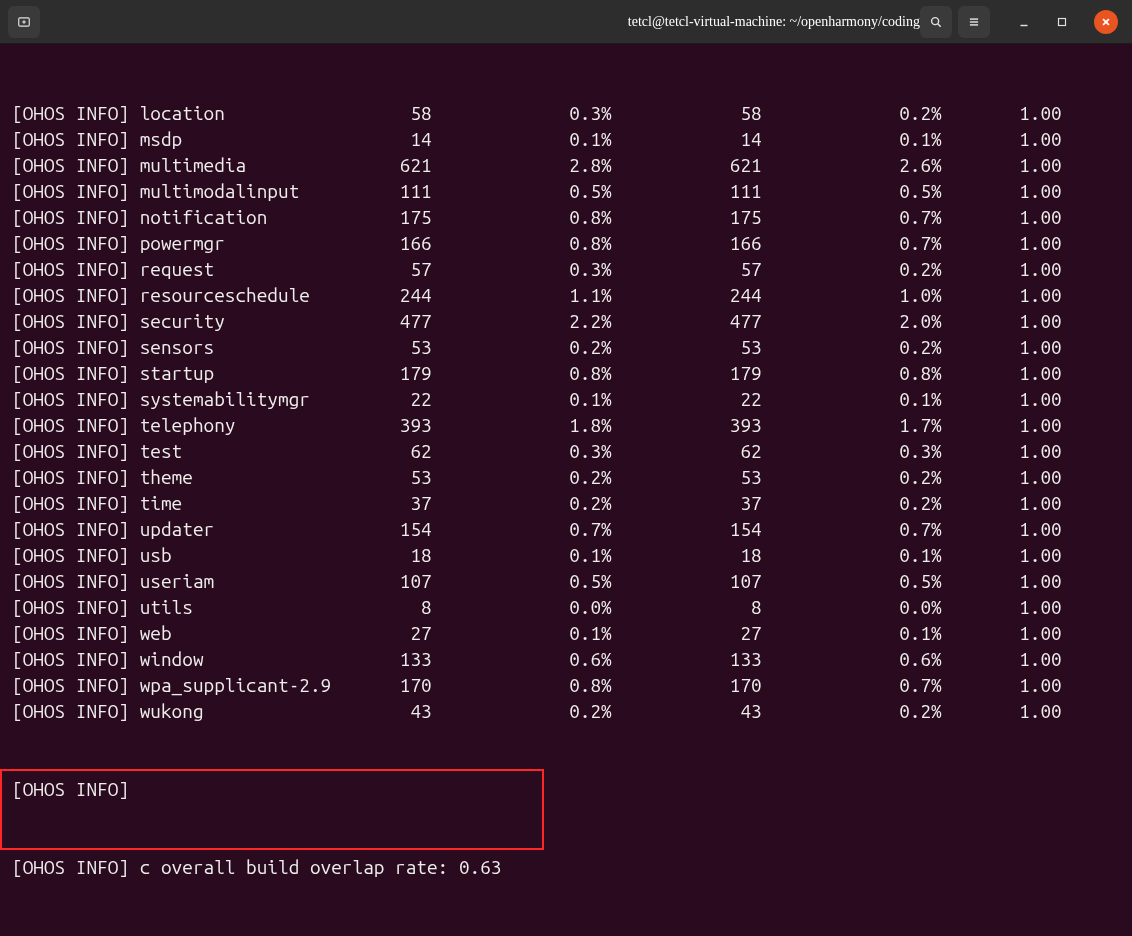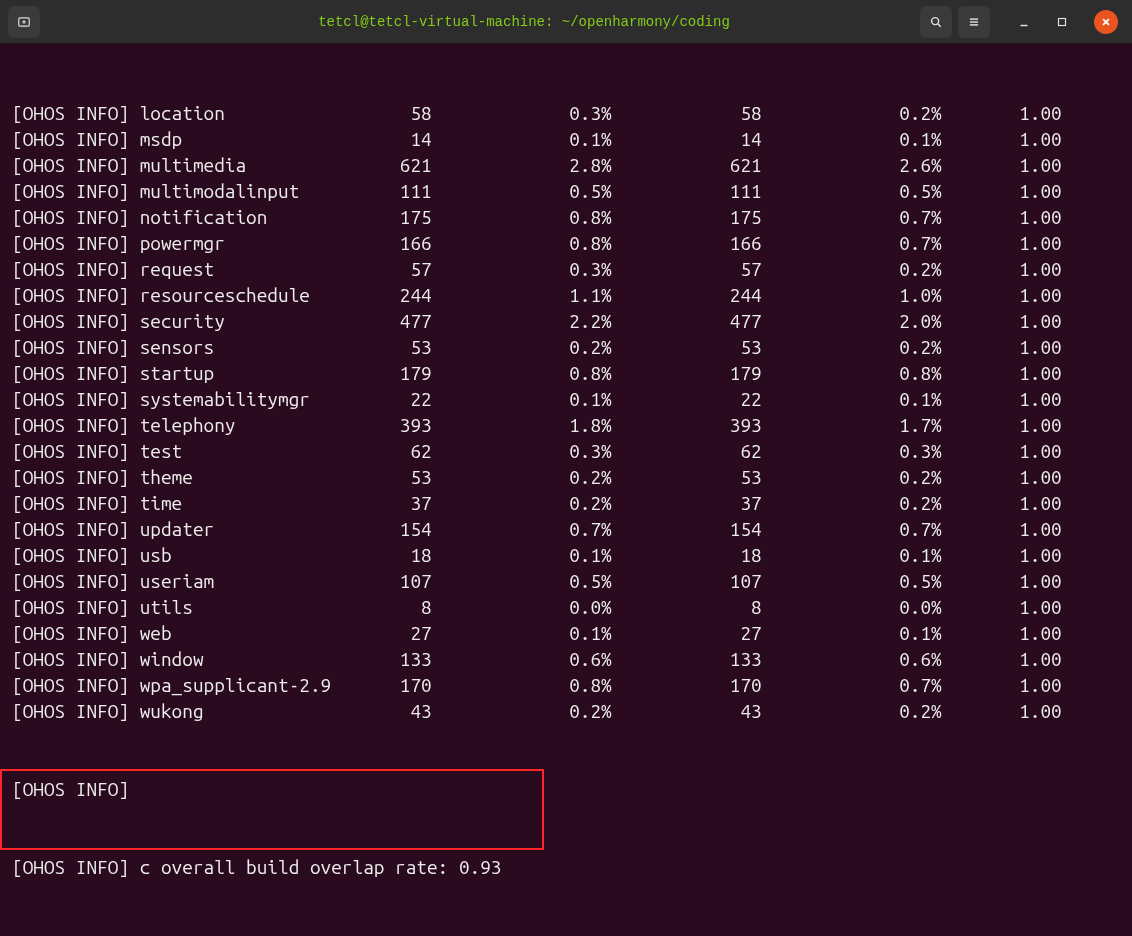--- a/index.html
+++ b/index.html
@@ -22,23 +22,23 @@
       padding: 0 8px;
       border-bottom: 1px solid #1a1a1a;
     }
     .titlebar-left {
       display: flex;
       align-items: center;
       width: 120px;
     }
     .titlebar-center {
       flex: 1;
-      text-align: center;
-      color: #84cc16;
-      font-family: Liberation Mono, monospace;
+      text-align: right;
+      color: #ffffff;
+      font-family: Liberation Serif, serif;
       font-size: 14px;
       font-weight: 500;
     }
     .titlebar-right {
       display: flex;
       align-items: center;
       gap: 6px;
     }
     .icon-button {
       width: 32px;
@@ -142,21 +142,21 @@
         <line x1="7" y1="7" x2="17" y2="17"></line>
         <line x1="17" y1="7" x2="7" y2="17"></line>
       </svg>
     </div>
   </div>
 </div>
 
 <div class="terminal">
   <div id="rows-container"><div class="row"><span class="prefix">[OHOS INFO]</span> <span class="colname">location</span><span class="num1">58</span><span class="num2">0.3%</span><span class="num3">58</span><span class="num4">0.2%</span><span class="num5">1.00</span></div><div class="row"><span class="prefix">[OHOS INFO]</span> <span class="colname">msdp</span><span class="num1">14</span><span class="num2">0.1%</span><span class="num3">14</span><span class="num4">0.1%</span><span class="num5">1.00</span></div><div class="row"><span class="prefix">[OHOS INFO]</span> <span class="colname">multimedia</span><span class="num1">621</span><span class="num2">2.8%</span><span class="num3">621</span><span class="num4">2.6%</span><span class="num5">1.00</span></div><div class="row"><span class="prefix">[OHOS INFO]</span> <span class="colname">multimodalinput</span><span class="num1">111</span><span class="num2">0.5%</span><span class="num3">111</span><span class="num4">0.5%</span><span class="num5">1.00</span></div><div class="row"><span class="prefix">[OHOS INFO]</span> <span class="colname">notification</span><span class="num1">175</span><span class="num2">0.8%</span><span class="num3">175</span><span class="num4">0.7%</span><span class="num5">1.00</span></div><div class="row"><span class="prefix">[OHOS INFO]</span> <span class="colname">powermgr</span><span class="num1">166</span><span class="num2">0.8%</span><span class="num3">166</span><span class="num4">0.7%</span><span class="num5">1.00</span></div><div class="row"><span class="prefix">[OHOS INFO]</span> <span class="colname">request</span><span class="num1">57</span><span class="num2">0.3%</span><span class="num3">57</span><span class="num4">0.2%</span><span class="num5">1.00</span></div><div class="row"><span class="prefix">[OHOS INFO]</span> <span class="colname">resourceschedule</span><span class="num1">244</span><span class="num2">1.1%</span><span class="num3">244</span><span class="num4">1.0%</span><span class="num5">1.00</span></div><div class="row"><span class="prefix">[OHOS INFO]</span> <span class="colname">security</span><span class="num1">477</span><span class="num2">2.2%</span><span class="num3">477</span><span class="num4">2.0%</span><span class="num5">1.00</span></div><div class="row"><span class="prefix">[OHOS INFO]</span> <span class="colname">sensors</span><span class="num1">53</span><span class="num2">0.2%</span><span class="num3">53</span><span class="num4">0.2%</span><span class="num5">1.00</span></div><div class="row"><span class="prefix">[OHOS INFO]</span> <span class="colname">startup</span><span class="num1">179</span><span class="num2">0.8%</span><span class="num3">179</span><span class="num4">0.8%</span><span class="num5">1.00</span></div><div class="row"><span class="prefix">[OHOS INFO]</span> <span class="colname">systemabilitymgr</span><span class="num1">22</span><span class="num2">0.1%</span><span class="num3">22</span><span class="num4">0.1%</span><span class="num5">1.00</span></div><div class="row"><span class="prefix">[OHOS INFO]</span> <span class="colname">telephony</span><span class="num1">393</span><span class="num2">1.8%</span><span class="num3">393</span><span class="num4">1.7%</span><span class="num5">1.00</span></div><div class="row"><span class="prefix">[OHOS INFO]</span> <span class="colname">test</span><span class="num1">62</span><span class="num2">0.3%</span><span class="num3">62</span><span class="num4">0.3%</span><span class="num5">1.00</span></div><div class="row"><span class="prefix">[OHOS INFO]</span> <span class="colname">theme</span><span class="num1">53</span><span class="num2">0.2%</span><span class="num3">53</span><span class="num4">0.2%</span><span class="num5">1.00</span></div><div class="row"><span class="prefix">[OHOS INFO]</span> <span class="colname">time</span><span class="num1">37</span><span class="num2">0.2%</span><span class="num3">37</span><span class="num4">0.2%</span><span class="num5">1.00</span></div><div class="row"><span class="prefix">[OHOS INFO]</span> <span class="colname">updater</span><span class="num1">154</span><span class="num2">0.7%</span><span class="num3">154</span><span class="num4">0.7%</span><span class="num5">1.00</span></div><div class="row"><span class="prefix">[OHOS INFO]</span> <span class="colname">usb</span><span class="num1">18</span><span class="num2">0.1%</span><span class="num3">18</span><span class="num4">0.1%</span><span class="num5">1.00</span></div><div class="row"><span class="prefix">[OHOS INFO]</span> <span class="colname">useriam</span><span class="num1">107</span><span class="num2">0.5%</span><span class="num3">107</span><span class="num4">0.5%</span><span class="num5">1.00</span></div><div class="row"><span class="prefix">[OHOS INFO]</span> <span class="colname">utils</span><span class="num1">8</span><span class="num2">0.0%</span><span class="num3">8</span><span class="num4">0.0%</span><span class="num5">1.00</span></div><div class="row"><span class="prefix">[OHOS INFO]</span> <span class="colname">web</span><span class="num1">27</span><span class="num2">0.1%</span><span class="num3">27</span><span class="num4">0.1%</span><span class="num5">1.00</span></div><div class="row"><span class="prefix">[OHOS INFO]</span> <span class="colname">window</span><span class="num1">133</span><span class="num2">0.6%</span><span class="num3">133</span><span class="num4">0.6%</span><span class="num5">1.00</span></div><div class="row"><span class="prefix">[OHOS INFO]</span> <span class="colname">wpa_supplicant-2.9</span><span class="num1">170</span><span class="num2">0.8%</span><span class="num3">170</span><span class="num4">0.7%</span><span class="num5">1.00</span></div><div class="row"><span class="prefix">[OHOS INFO]</span> <span class="colname">wukong</span><span class="num1">43</span><span class="num2">0.2%</span><span class="num3">43</span><span class="num4">0.2%</span><span class="num5">1.00</span></div></div>
   <div class="row"><span class="prefix">[OHOS INFO]</span></div>
-  <div class="row"><span class="prefix">[OHOS INFO]</span><span> c overall build overlap rate: 0.93</span></div>
+  <div class="row"><span class="prefix">[OHOS INFO]</span><span> c overall build overlap rate: 0.63</span></div>
   <div class="row"><span class="prefix">[OHOS INFO]</span></div>
   
   
   
   
   
   
   
 
   <div class="highlight-box" style="left:0px; top:725px; width:544px; height:81px;"></div>

